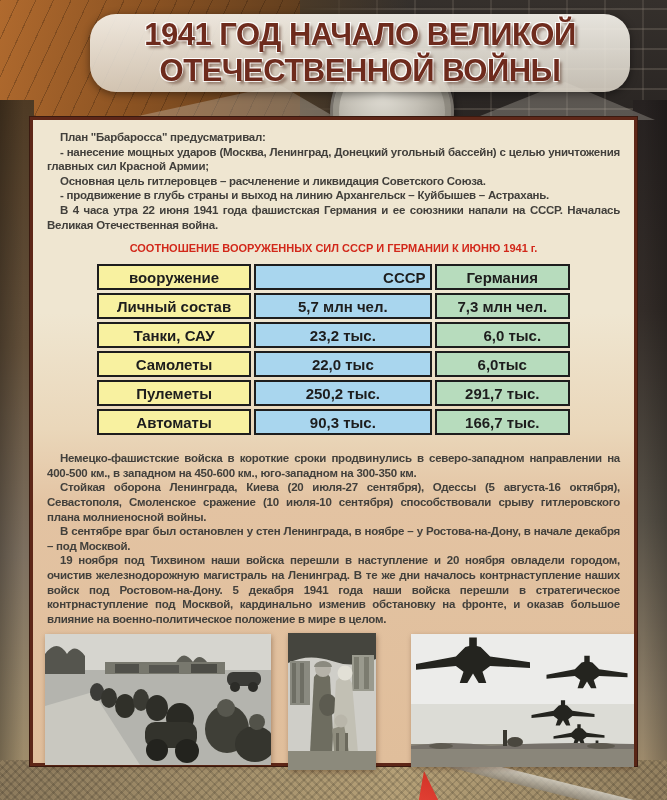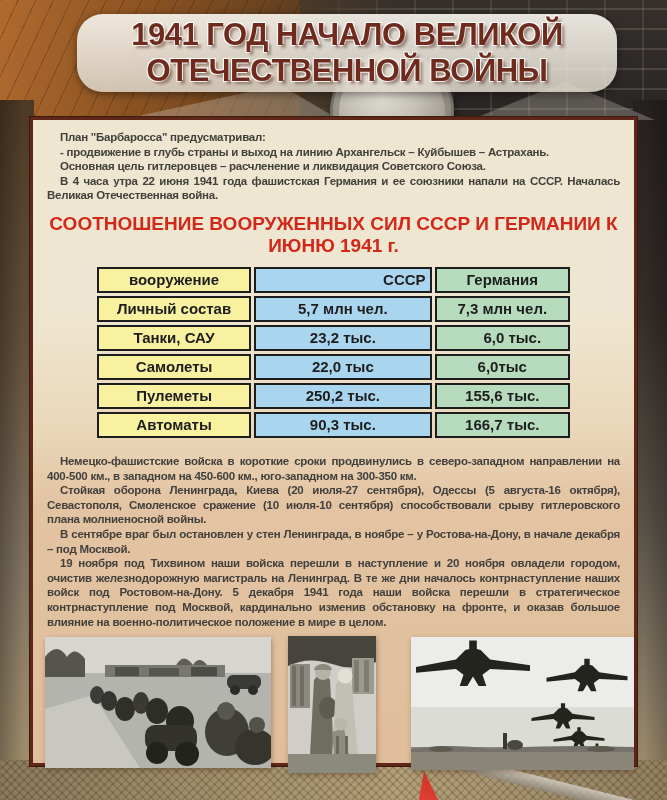--- a/index.html
+++ b/index.html
@@ -55,21 +55,21 @@
     background:radial-gradient(circle at 45% 20%, #e8463a 0%, #b01408 55%, #700a05 100%);
     transform:rotate(-8deg);
   }
   .sword{
     position:absolute;left:420px;top:778px;width:250px;height:13px;border-radius:7px;
     background:linear-gradient(180deg,#d8d5cc,#8e887c);
     transform:rotate(14deg);opacity:.8;
   }
   
   .title-banner{
-    position:absolute;left:77px;top:14px;width:540px;height:78px;border-radius:26px;
+    position:absolute;left:90px;top:14px;width:540px;height:78px;border-radius:26px;
     background:linear-gradient(180deg, rgba(246,243,236,.92), rgba(221,214,201,.85));
     box-shadow:0 2px 8px rgba(0,0,0,.45);
     display:flex;flex-direction:column;align-items:center;justify-content:center;
   }
   .title-line{
     font-weight:bold;font-size:31px;line-height:36px;letter-spacing:-.5px;
     text-shadow:-1px -1px 0 rgba(255,255,255,.85), 1px -1px 0 rgba(255,255,255,.85),
                 -1px 1px 0 rgba(255,255,255,.85), 3px 3px 3px rgba(70,30,15,.45);
     white-space:nowrap;
   }
@@ -81,21 +81,21 @@
   }
   .text-block{padding:10px 14px 0 14px;}
   .text-block.history{padding-top:13px;}
   .para{
     margin:0;text-indent:13px;text-align:justify;
     font-size:11.5px;line-height:14.6px;font-weight:bold;letter-spacing:-.25px;
     color:#42403c;
   }
   .cmp-heading{
     margin:10px 0 7px 0;text-align:center;
-    font-size:19px;font-weight:bold;letter-spacing:0;
+    font-size:11px;font-weight:bold;letter-spacing:0;
   }
   table.cmp{
     margin:0 auto;border-collapse:separate;border-spacing:3px;width:479px;
   }
   table.cmp th, table.cmp td{
     border:2px solid #1d1d1d;text-align:center;
     font-size:15px;font-weight:bold;color:#1d1d1d;
     height:20px;padding:1px 4px;
   }
   
@@ -129,22 +129,23 @@
 
   <div class="title-banner">
     <div class="title-line" style="color: rgb(110, 43, 29);">1941 ГОД НАЧАЛО ВЕЛИКОЙ</div>
     <div class="title-line" style="color: rgb(110, 43, 29);">ОТЕЧЕСТВЕННОЙ ВОЙНЫ</div>
   </div>
 
   <div class="panel">
 
     <div class="text-block">
         <p class="para">План "Барбаросса" предусматривал:</p>
+        <p class="para">- нанесение мощных ударов (Москва, Ленинград, Донецкий угольный бассейн) с целью уничтожения главных сил Красной Армии;</p>
+        <p class="para">Основная цель гитлеровцев – расчленение и ликвидация Советского Союза.</p>
         <p class="para">- продвижение в глубь страны и выход на линию Архангельск – Куйбышев – Астрахань.</p>
-        <p class="para">Основная цель гитлеровцев – расчленение и ликвидация Советского Союза.</p>
         <p class="para">В 4 часа утра 22 июня 1941 года фашистская Германия и ее союзники напали на СССР. Началась Великая Отечественная война.</p>
       </div>
 
     <div class="cmp-heading" style="color: rgb(210, 40, 26);">СООТНОШЕНИЕ ВООРУЖЕННЫХ СИЛ СССР И ГЕРМАНИИ К ИЮНЮ 1941 г.</div>
 
     <table class="cmp">
       <thead>
           <tr>
             <th style="background: rgb(248, 241, 160); width: 33%; border-color: rgb(29, 29, 29);">вооружение</th>
             <th style="background: rgb(169, 214, 238); width: 38%; border-color: rgb(29, 29, 29); text-align: right;">СССР</th>
@@ -163,21 +164,21 @@
             <td style="background: rgb(183, 220, 189); border-color: rgb(29, 29, 29); padding-left: 24px;">6,0 тыс.</td>
           </tr>
           <tr>
             <td style="background: rgb(248, 241, 160); border-color: rgb(29, 29, 29);">Самолеты</td>
             <td style="background: rgb(169, 214, 238); border-color: rgb(29, 29, 29);">22,0 тыс</td>
             <td style="background: rgb(183, 220, 189); border-color: rgb(29, 29, 29);">6,0тыс</td>
           </tr>
           <tr>
             <td style="background: rgb(248, 241, 160); border-color: rgb(29, 29, 29);">Пулеметы</td>
             <td style="background: rgb(169, 214, 238); border-color: rgb(29, 29, 29);">250,2 тыс.</td>
-            <td style="background: rgb(183, 220, 189); border-color: rgb(29, 29, 29);">155,6 тыс.</td>
+            <td style="background: rgb(183, 220, 189); border-color: rgb(29, 29, 29);">291,7 тыс.</td>
           </tr>
           <tr>
             <td style="background: rgb(248, 241, 160); border-color: rgb(29, 29, 29);">Автоматы</td>
             <td style="background: rgb(169, 214, 238); border-color: rgb(29, 29, 29);">90,3 тыс.</td>
             <td style="background: rgb(183, 220, 189); border-color: rgb(29, 29, 29);">166,7 тыс.</td>
           </tr>
         </tbody>
     </table>
 
     <div class="text-block history">

